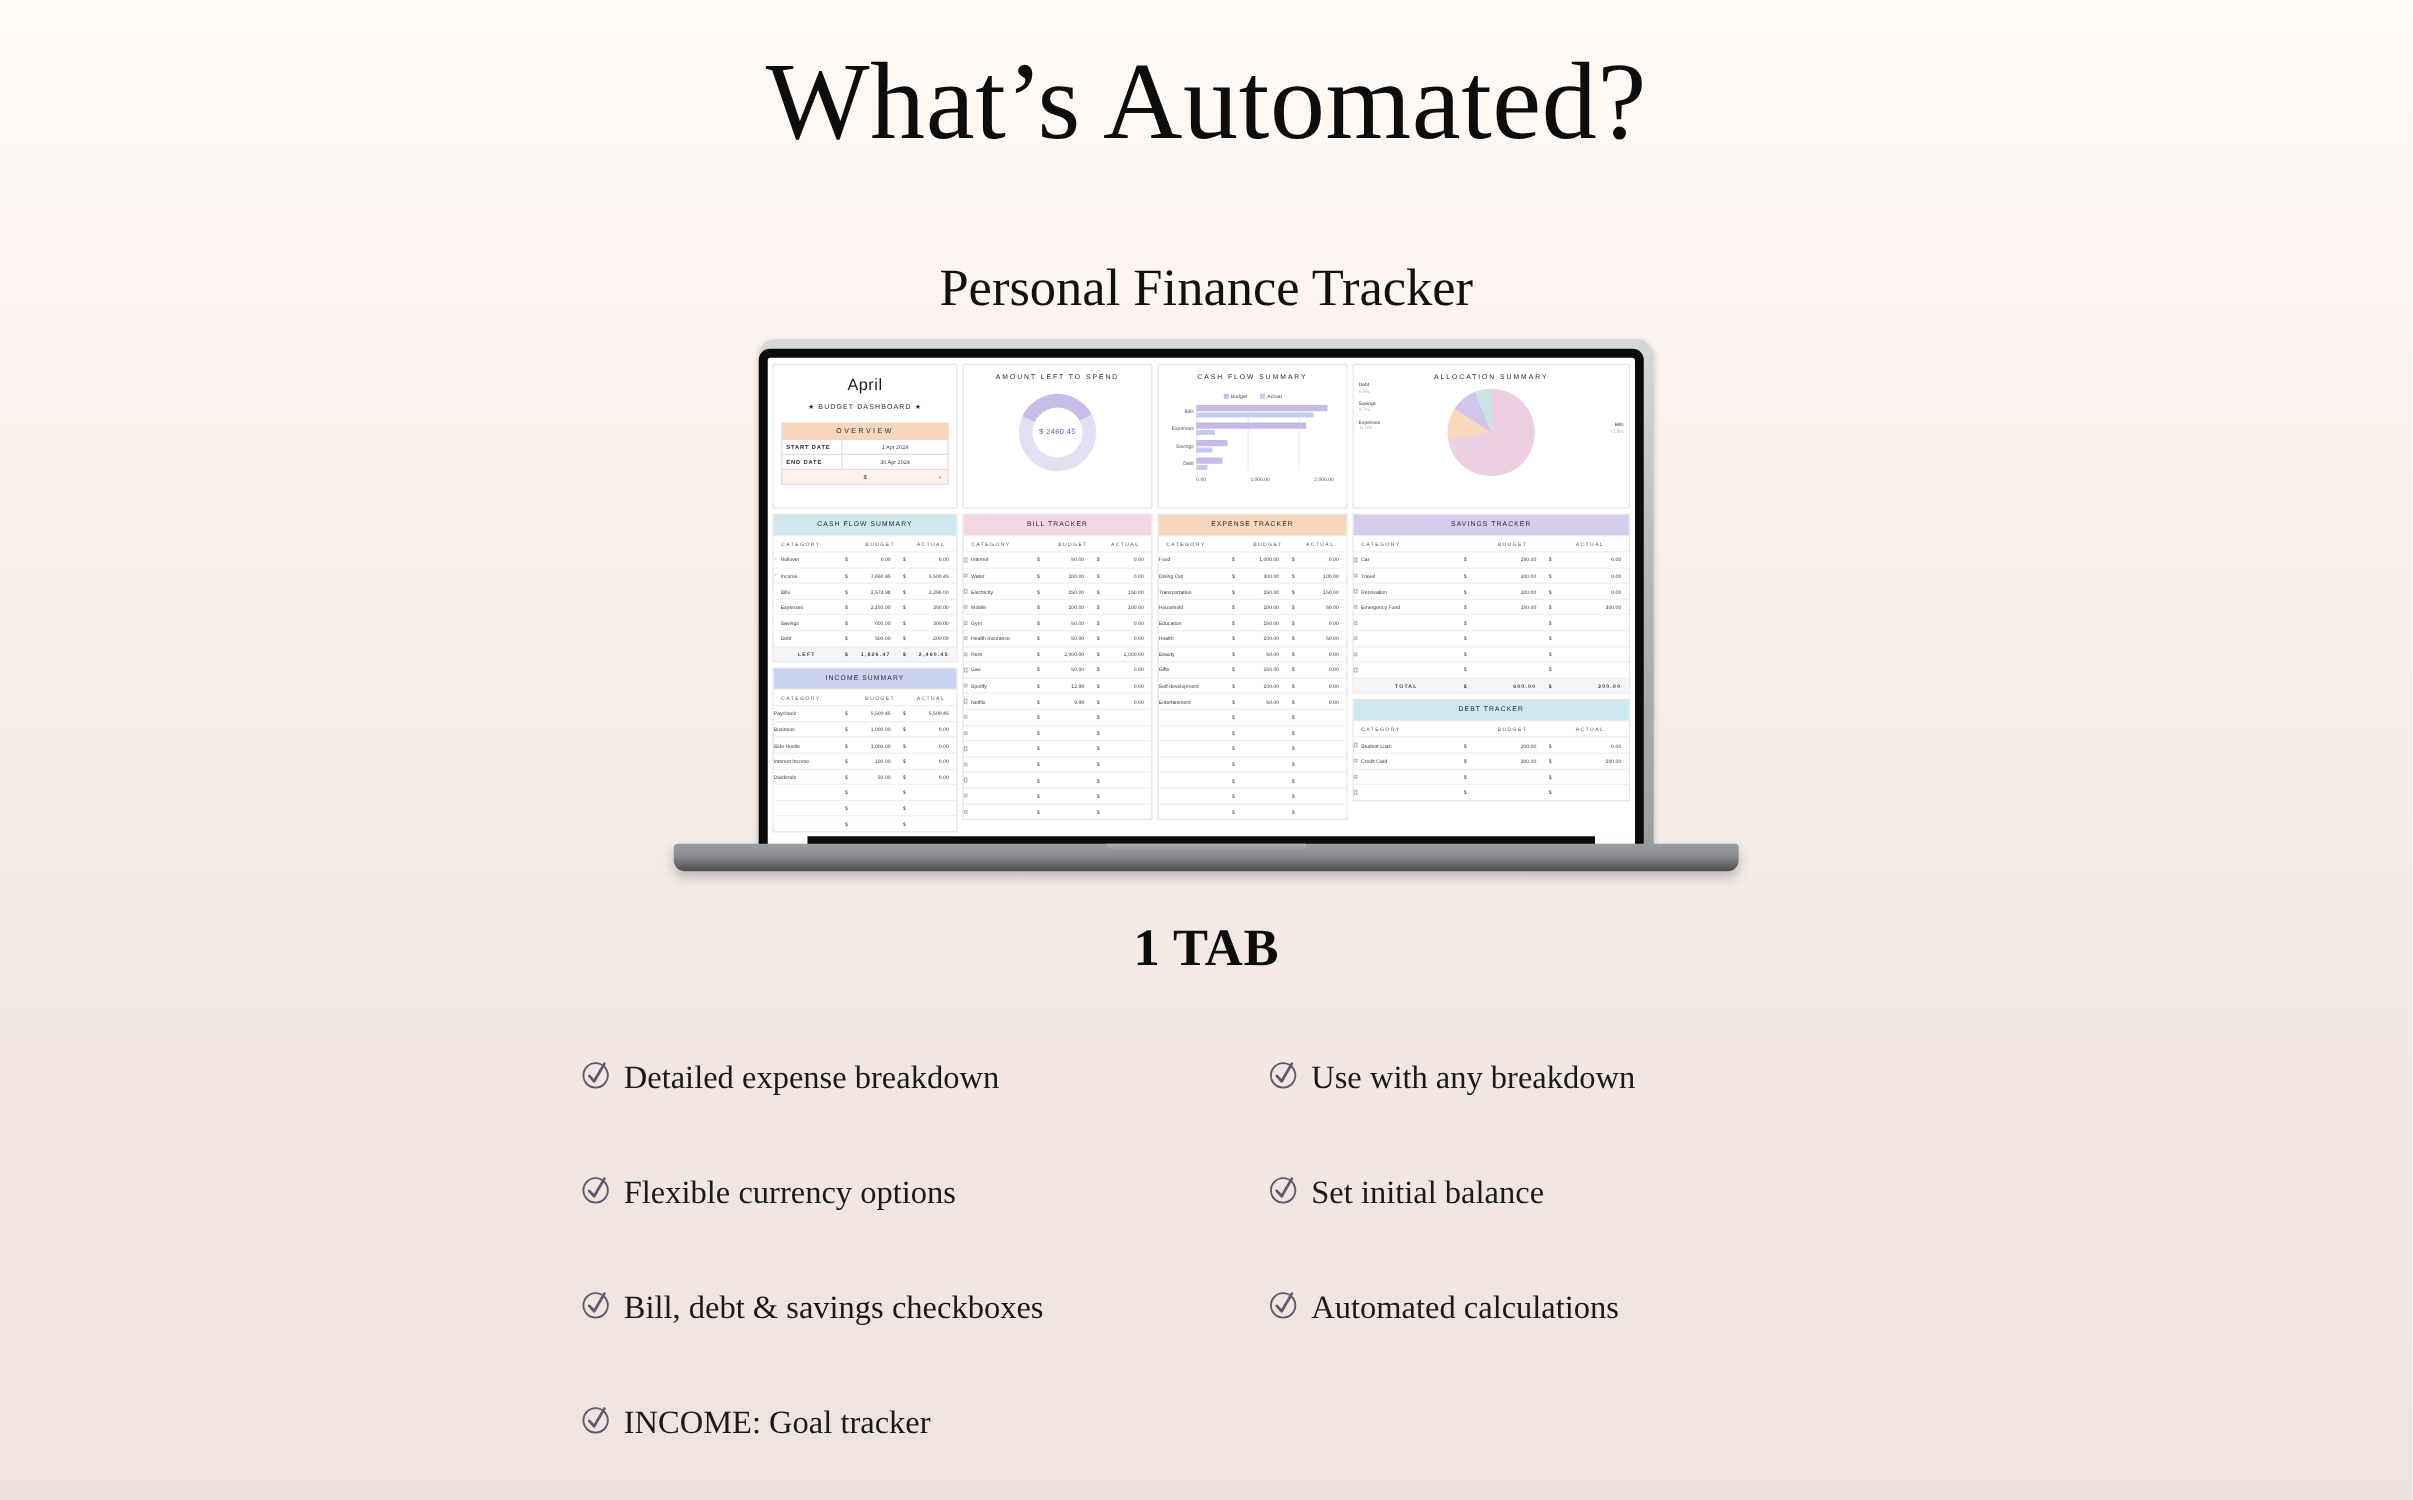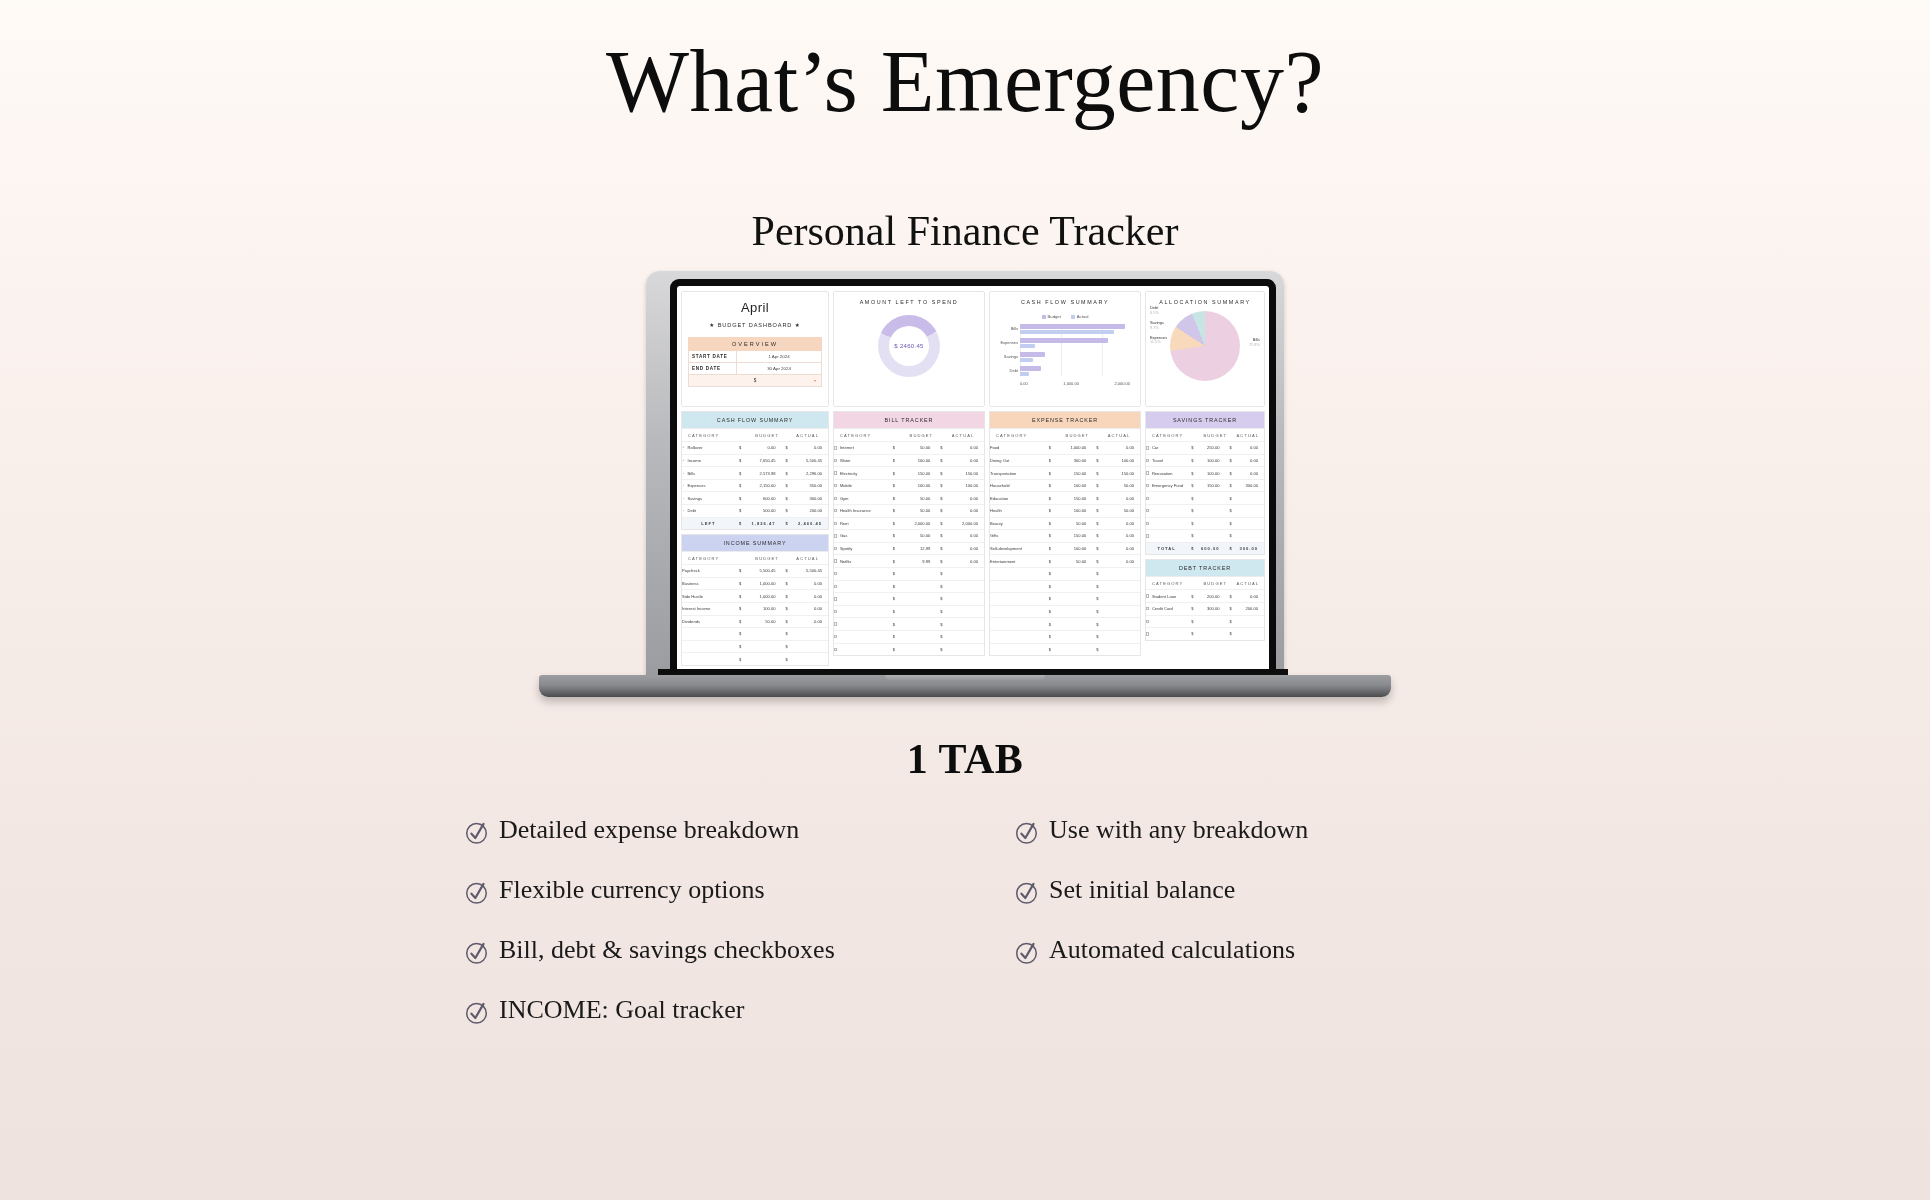--- a/index.html
+++ b/index.html
@@ -27,24 +27,24 @@
     font-weight: 400;
     font-size: 42px;
     color: #111;
     margin-top: 78px;
   }
 
   
   .laptop-wrap { position: relative; width: 1930px; height: 440px; margin-top: 16px; }
   .laptop-lid {
     position: absolute; left: 50%; transform: translateX(-50%); top: 0;
-    width: 638px; height: 415px;
+    width: 716px; height: 415px;
     background: linear-gradient(180deg,#d8d8da 0%, #b9babd 40%, #9a9b9e 100%);
     border-radius: 14px 14px 4px 4px;
-    padding: 8px 8px 0 24px;
+    padding: 8px 8px 0 0;
     box-shadow: 0 2px 5px rgba(0,0,0,0.18);
   }
   .lid-inner {
     width: 100%; height: 100%;
     background: #0b0b0c;
     border-radius: 9px 9px 2px 2px;
     padding: 7px 7px 0 7px;
     position: relative;
   }
   .screen {
@@ -164,28 +164,28 @@
 
   
   .tabs-title {
     text-align:center; font-family:"Liberation Serif", serif; font-weight:bold;
     font-size:42px; color:#0d0d0d; margin-top:24px; letter-spacing:0.5px;
   }
   .checks { display:flex; justify-content:center; gap:78px; margin-top:32px; }
   .check-col { display:flex; flex-direction:column; }
   .check-col.left { width:470px; padding-left:8px; }
   .check-col.right { width:470px; padding-left:10px; }
-  .check-item { display:flex; align-items:flex-end; gap:10px; margin-bottom:30px; }
+  .check-item { display:flex; align-items:flex-start; gap:10px; margin-bottom:30px;margin-top:32px; }
   .check-item .label { font-family:"Liberation Serif", serif; font-size:26px; color:#1a1a1a; }
   .tick { width:25px; height:25px; flex:none; }
 </style>
 </head>
 <body>
 
-<h1 class="page-title">What’s Emergency?</h1>
+<h1 class="page-title">What’s Automated?</h1>
 <h2 class="sub-title">Personal Finance Tracker</h2>
 
 <div class="laptop-wrap">
   <div class="laptop-lid">
     <div class="lid-inner">
       <div class="screen">
 
         <div class="sheet">
 
           <div class="row-top">

